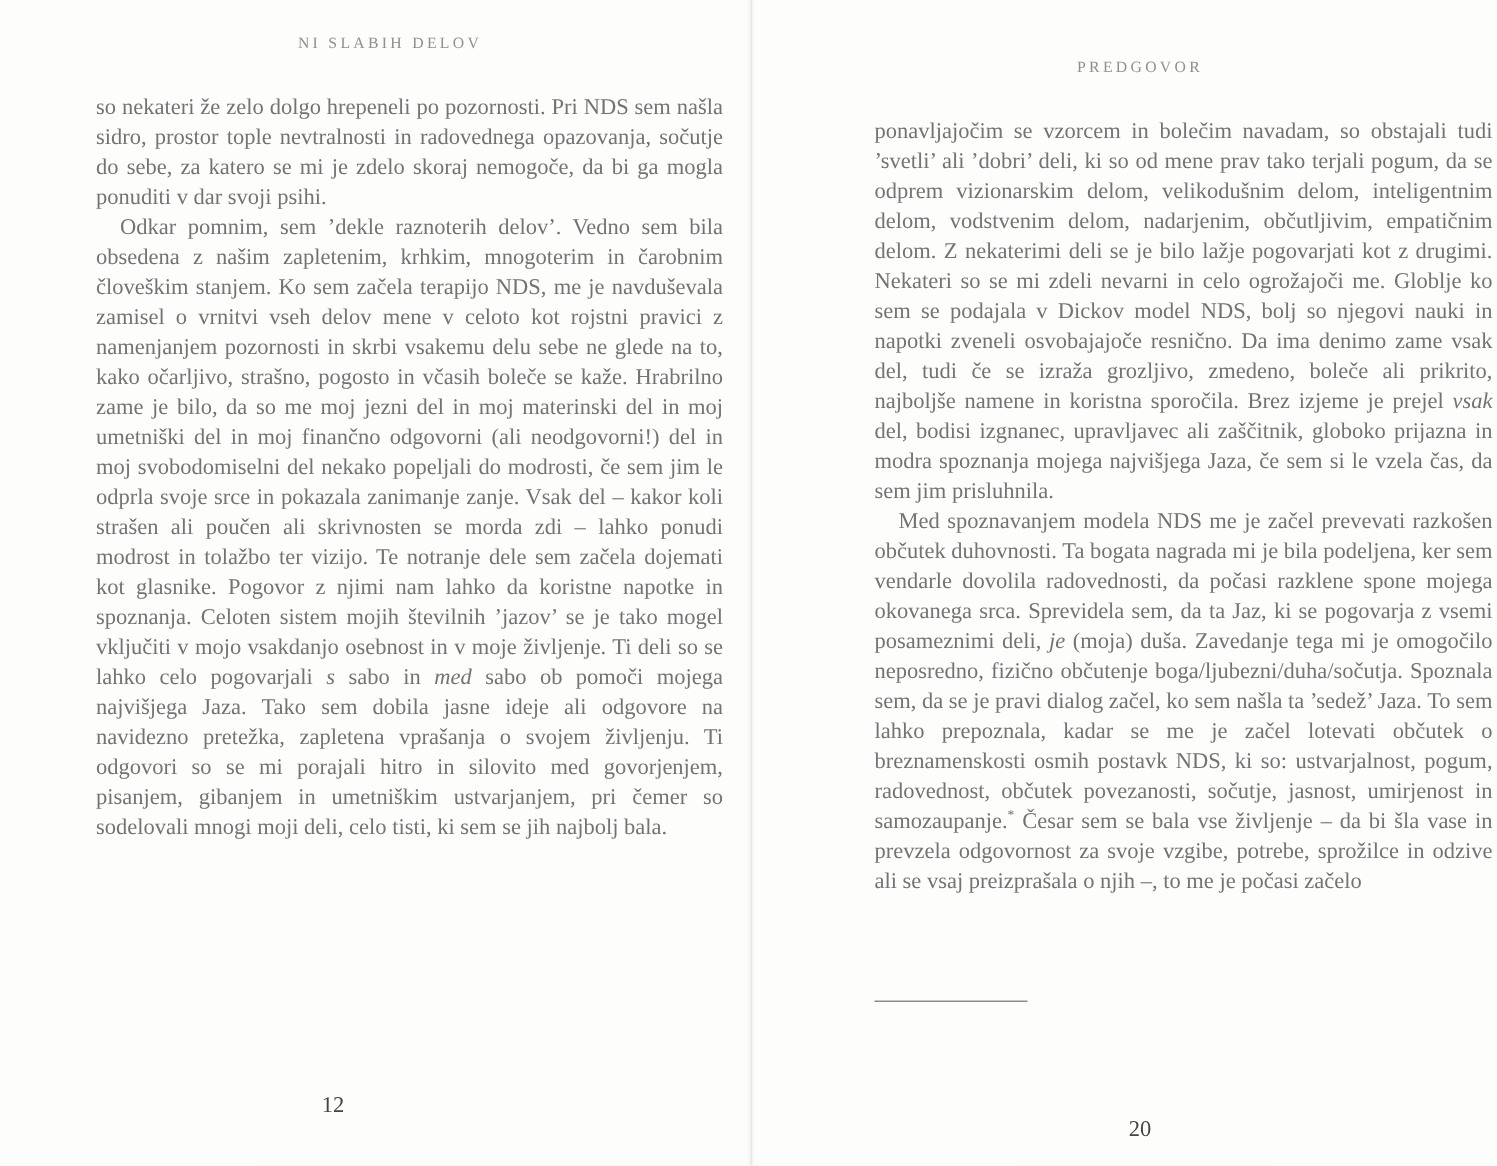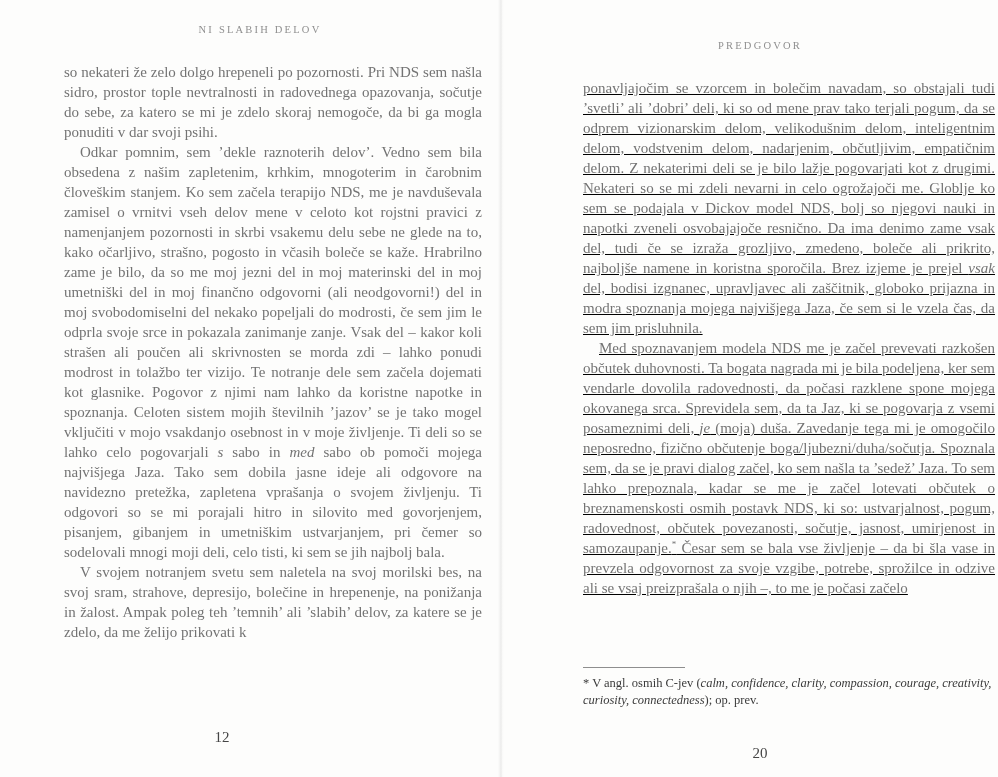--- a/index.html
+++ b/index.html
@@ -44,21 +44,21 @@
     color: #8f8f8f;
     white-space: nowrap;
   }
   .page-left  .running-header { left: 260px; }
   .page-right .running-header { left: 259px; }
   .text-block {
     position: absolute;
     top: 62px;
   }
   .page-left  .text-block { left: 64px; width: 418px; }
-  .page-right .text-block { left: 82px; width: 412px; text-decoration: underline; }
+  .page-right .text-block { left: 82px; width: 412px; }
   .para {
     margin: 0;
     font-size: 15px;
     line-height: 20px;
     color: #737373;
     text-align: justify;
     hyphens: auto;
   }
   .para.indent { text-indent: 16px; }
   .para em { font-style: italic; }
@@ -99,33 +99,31 @@
 </head>
 <body>
 
 <div class="spread">
 
   <div class="page page-left">
     <div class="running-header">NI SLABIH DELOV</div>
     <div class="text-block">
         <p class="para">so nekateri že zelo dolgo hrepeneli po pozornosti. Pri NDS sem našla sidro, prostor tople nevtralnosti in radovednega opazovanja, sočutje do sebe, za katero se mi je zdelo skoraj nemogoče, da bi ga mogla ponuditi v dar svoji psihi.</p>
         <p class="para indent">Odkar pomnim, sem ’dekle raznoterih delov’. Vedno sem bila obsedena z našim zapletenim, krhkim, mnogoterim in čarobnim človeškim stanjem. Ko sem začela terapijo NDS, me je navduševala zamisel o vrnitvi vseh delov mene v celoto kot rojstni pravici z namenjanjem pozornosti in skrbi vsakemu delu sebe ne glede na to, kako očarljivo, strašno, pogosto in včasih boleče se kaže. Hrabrilno zame je bilo, da so me moj jezni del in moj materinski del in moj umetniški del in moj finančno odgovorni (ali neodgovorni!) del in moj svobodomiselni del nekako popeljali do modrosti, če sem jim le odprla svoje srce in pokazala zanimanje zanje. Vsak del – kakor koli strašen ali poučen ali skrivnosten se morda zdi – lahko ponudi modrost in tolažbo ter vizijo. Te notranje dele sem začela dojemati kot glasnike. Pogovor z njimi nam lahko da koristne napotke in spoznanja. Celoten sistem mojih številnih ’jazov’ se je tako mogel vključiti v mojo vsakdanjo osebnost in v moje življenje. Ti deli so se lahko celo pogovarjali <em>s</em> sabo in <em>med</em> sabo ob pomoči mojega najvišjega Jaza. Tako sem dobila jasne ideje ali odgovore na navidezno pretežka, zapletena vprašanja o svojem življenju. Ti odgovori so se mi porajali hitro in silovito med govorjenjem, pisanjem, gibanjem in umetniškim ustvarjanjem, pri čemer so sodelovali mnogi moji deli, celo tisti, ki sem se jih najbolj bala.</p>
-        <p class="para indent">V svojem notranjem svetu sem naletela na svoj morilski bes, na svoj sram, strahove, depresijo, bolečine in hrepenenje, na ponižanja in žalost. Ampak poleg teh ’temnih’ ali ’slabih’ delov, za katere se je zdelo, da me želijo prikovati k</p>
       </div>
     <div class="page-number">12</div>
   </div>
 
   <div class="gutter"></div>
 
   <div class="page page-right">
     <div class="running-header">PREDGOVOR</div>
     <div class="text-block">
         <p class="para">ponavljajočim se vzorcem in bolečim navadam, so obstajali tudi ’svetli’ ali ’dobri’ deli, ki so od mene prav tako terjali pogum, da se odprem vizionarskim delom, velikodušnim delom, inteligentnim delom, vodstvenim delom, nadarjenim, občutljivim, empatičnim delom. Z nekaterimi deli se je bilo lažje pogovarjati kot z drugimi. Nekateri so se mi zdeli nevarni in celo ogrožajoči me. Globlje ko sem se podajala v Dickov model NDS, bolj so njegovi nauki in napotki zveneli osvobajajoče resnično. Da ima denimo zame vsak del, tudi če se izraža grozljivo, zmedeno, boleče ali prikrito, najboljše namene in koristna sporočila. Brez izjeme je prejel <em>vsak</em> del, bodisi izgnanec, upravljavec ali zaščitnik, globoko prijazna in modra spoznanja mojega najvišjega Jaza, če sem si le vzela čas, da sem jim prisluhnila.</p>
         <p class="para indent">Med spoznavanjem modela NDS me je začel prevevati razkošen občutek duhovnosti. Ta bogata nagrada mi je bila podeljena, ker sem vendarle dovolila radovednosti, da počasi razklene spone mojega okovanega srca. Sprevidela sem, da ta Jaz, ki se pogovarja z vsemi posameznimi deli, <em>je</em> (moja) duša. Zavedanje tega mi je omogočilo neposredno, fizično občutenje boga/ljubezni/duha/sočutja. Spoznala sem, da se je pravi dialog začel, ko sem našla ta ’sedež’ Jaza. To sem lahko prepoznala, kadar se me je začel lotevati občutek o breznamenskosti osmih postavk NDS, ki so: ustvarjalnost, pogum, radovednost, občutek povezanosti, sočutje, jasnost, umirjenost in samozaupanje.<sup>*</sup> Česar sem se bala vse življenje – da bi šla vase in prevzela odgovornost za svoje vzgibe, potrebe, sprožilce in odzive ali se vsaj preizprašala o njih –, to me je počasi začelo</p>
       </div>
     <div class="footnote-area">
       <div class="footnote-rule"></div>
-      <div class="footnote-text">* V angl. osmih C-jev (<em>calm, confidence, clarity, compassion, courage, creativity, curiosity, connectedness</em>); op. prev.</div>
     </div>
     <div class="page-number">20</div>
   </div>
 
 </div>
 
 </body></html>

